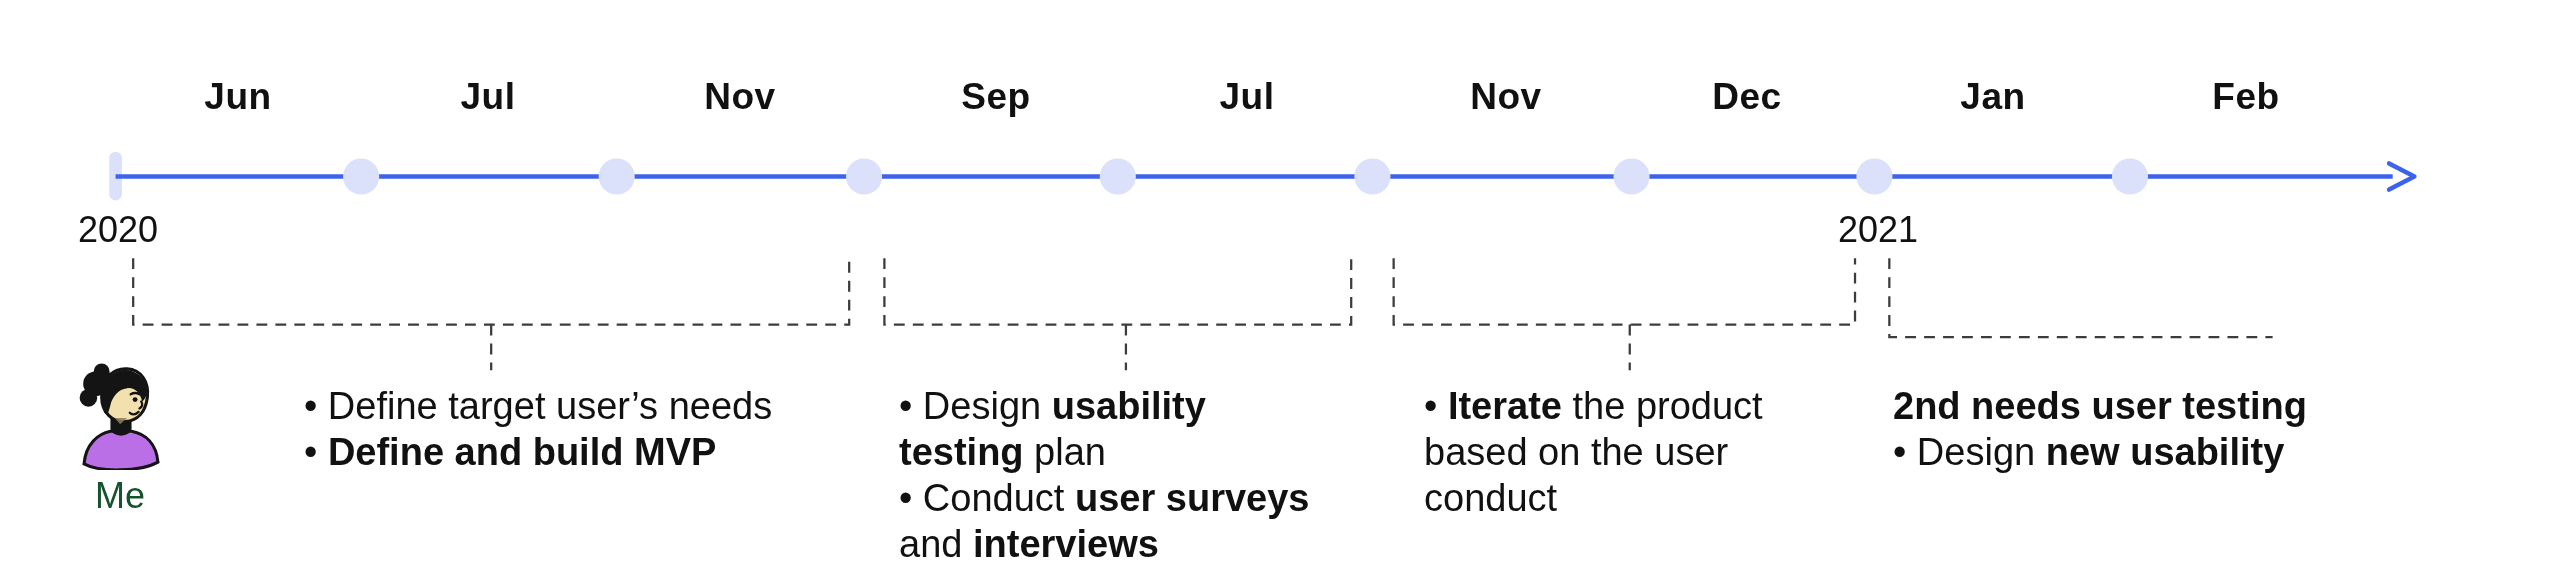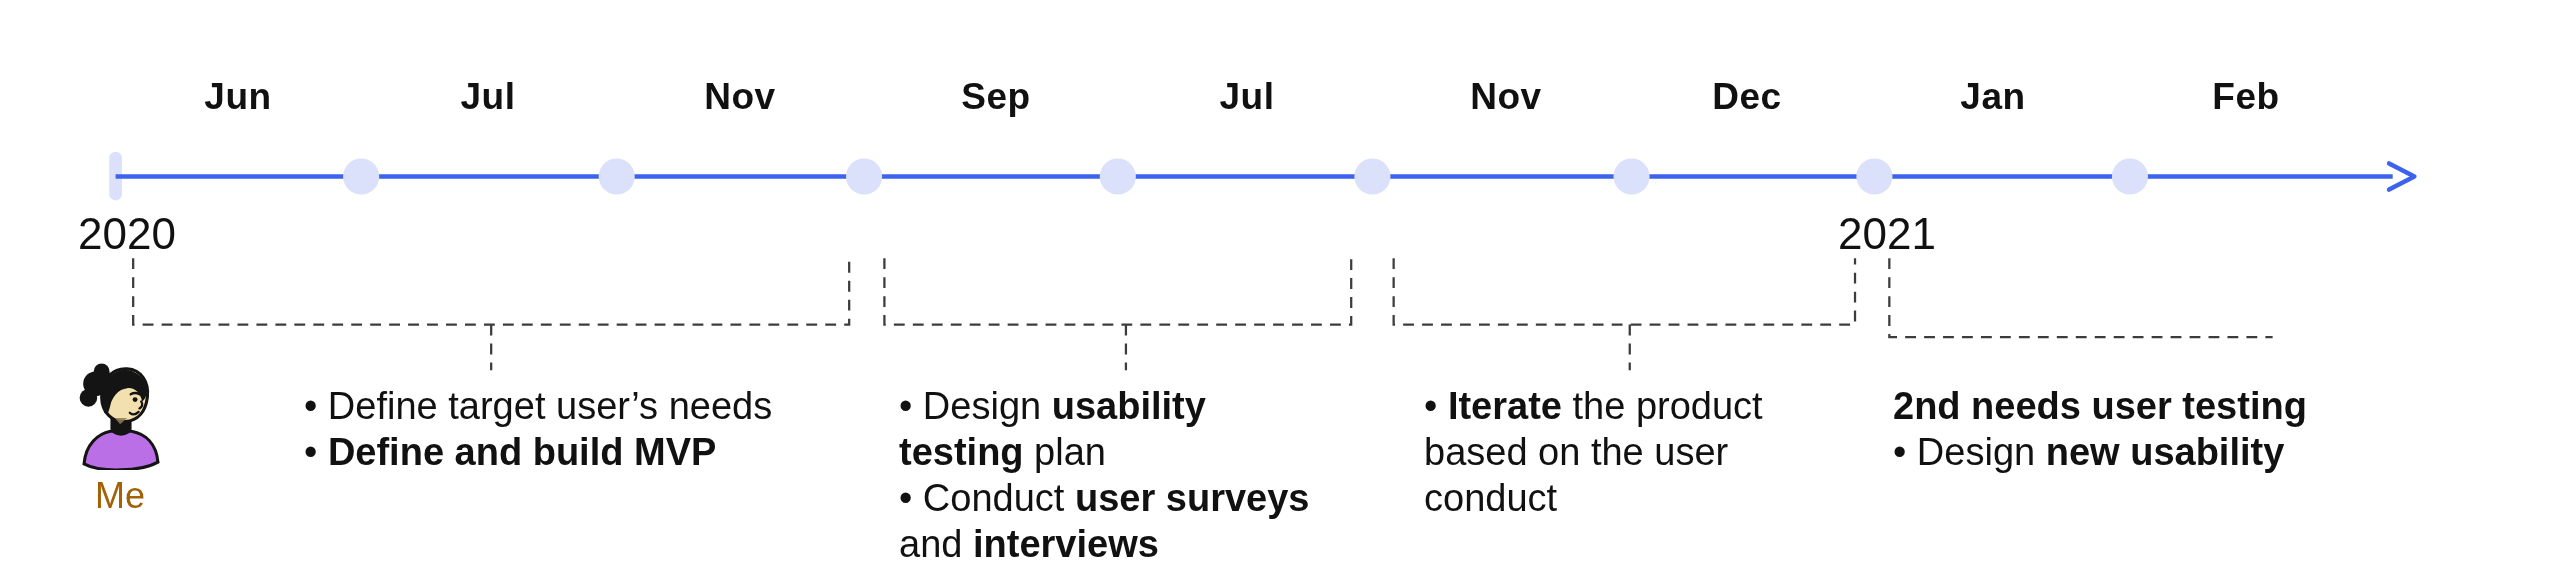--- a/index.html
+++ b/index.html
@@ -27,39 +27,39 @@
     top:76px;
     transform:translateX(-50%);
     font-size:37px;
     font-weight:700;
     letter-spacing:0.5px;
     white-space:nowrap;
   }
   .year{
     position:absolute;
     top:209px;
-    font-size:44px;
+    font-size:36px;
     font-weight:400;
     white-space:nowrap;
   }
   .task{
     position:absolute;
     font-size:38px;
     line-height:46px;
     white-space:nowrap;
   }
   .task .tl-line{white-space:nowrap;}
   .task .bold{font-weight:700;}
   .me-label{
     position:absolute;
     left:76px;top:475px;
     width:88px;
     text-align:center;
     font-size:36px;
-    color:#a16207;
+    color:#14532d;
   }
   .avatar-box{
     position:absolute;
     left:77px;top:360px;
     width:88px;height:110px;
   }
 </style>
 </head>
 <body>
 

